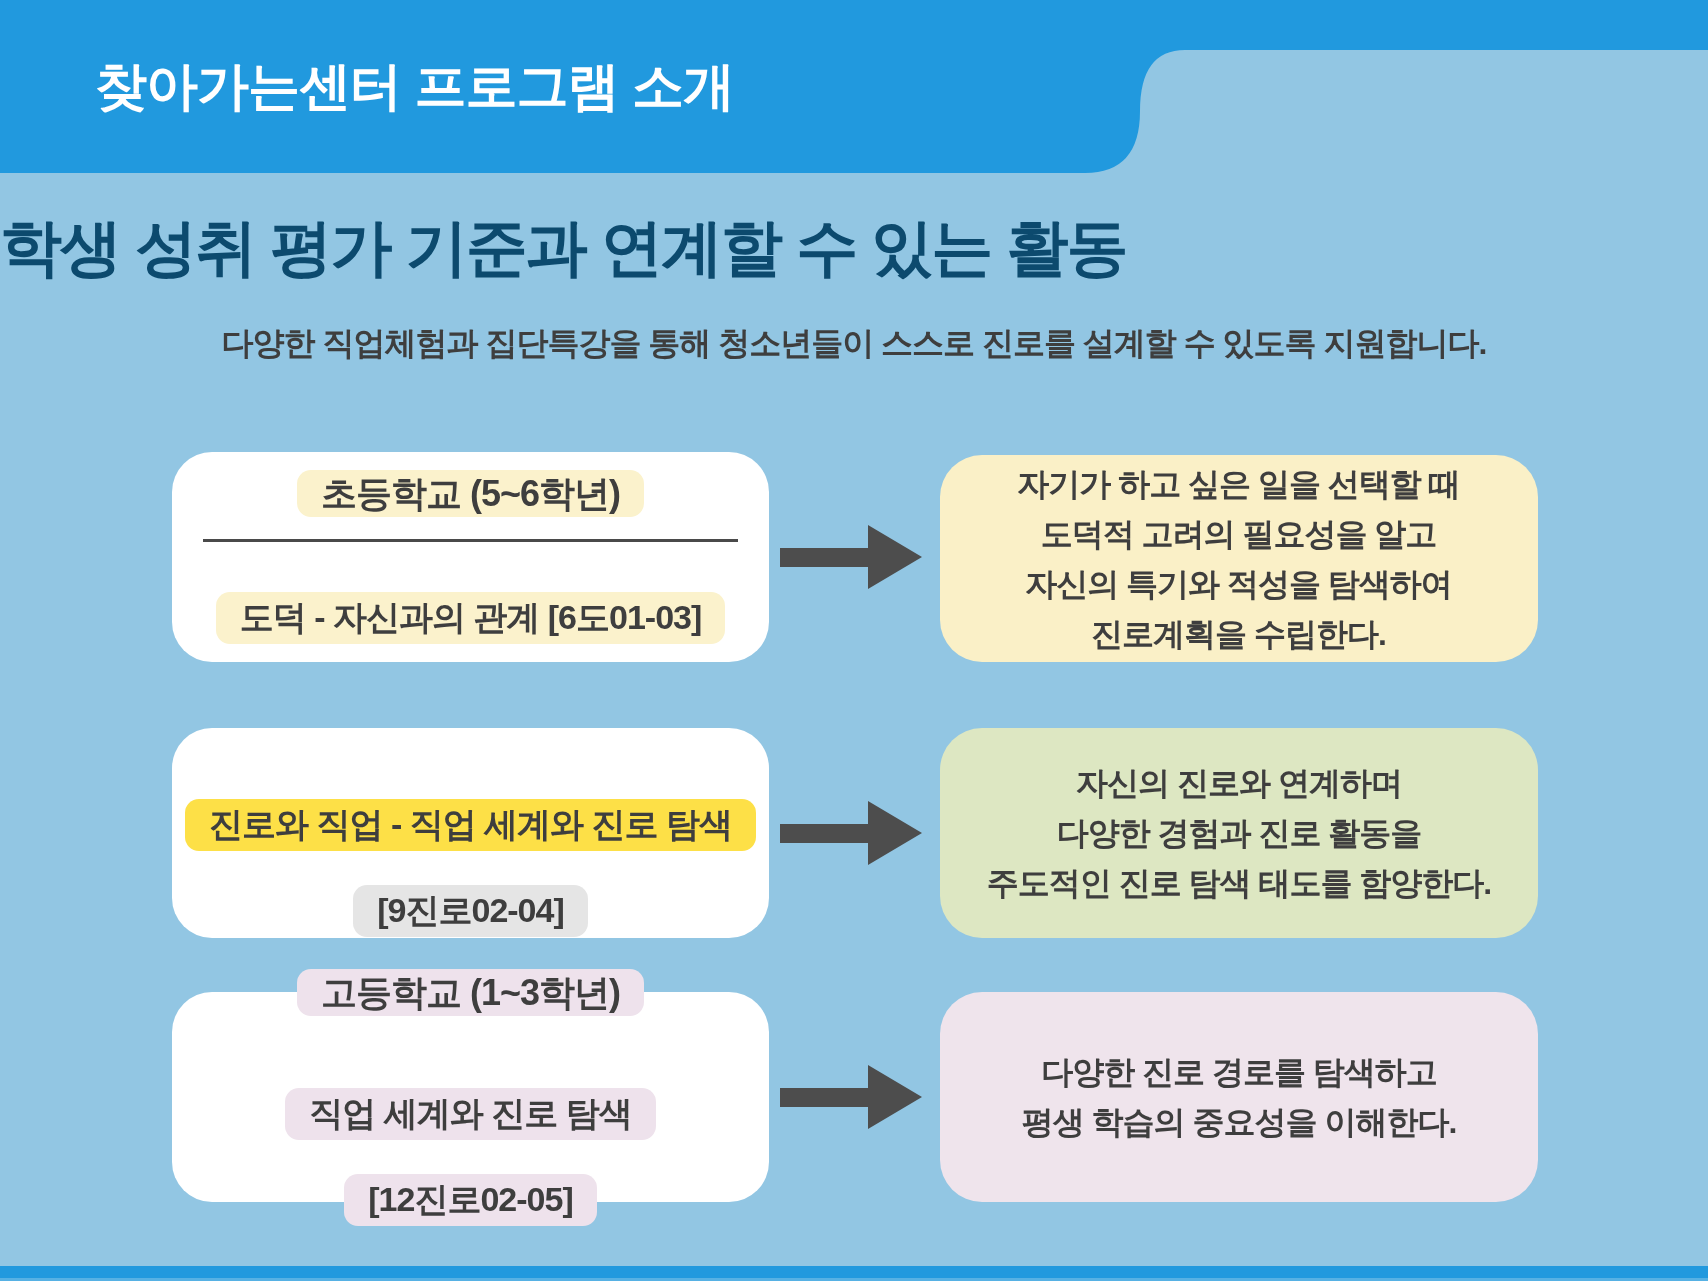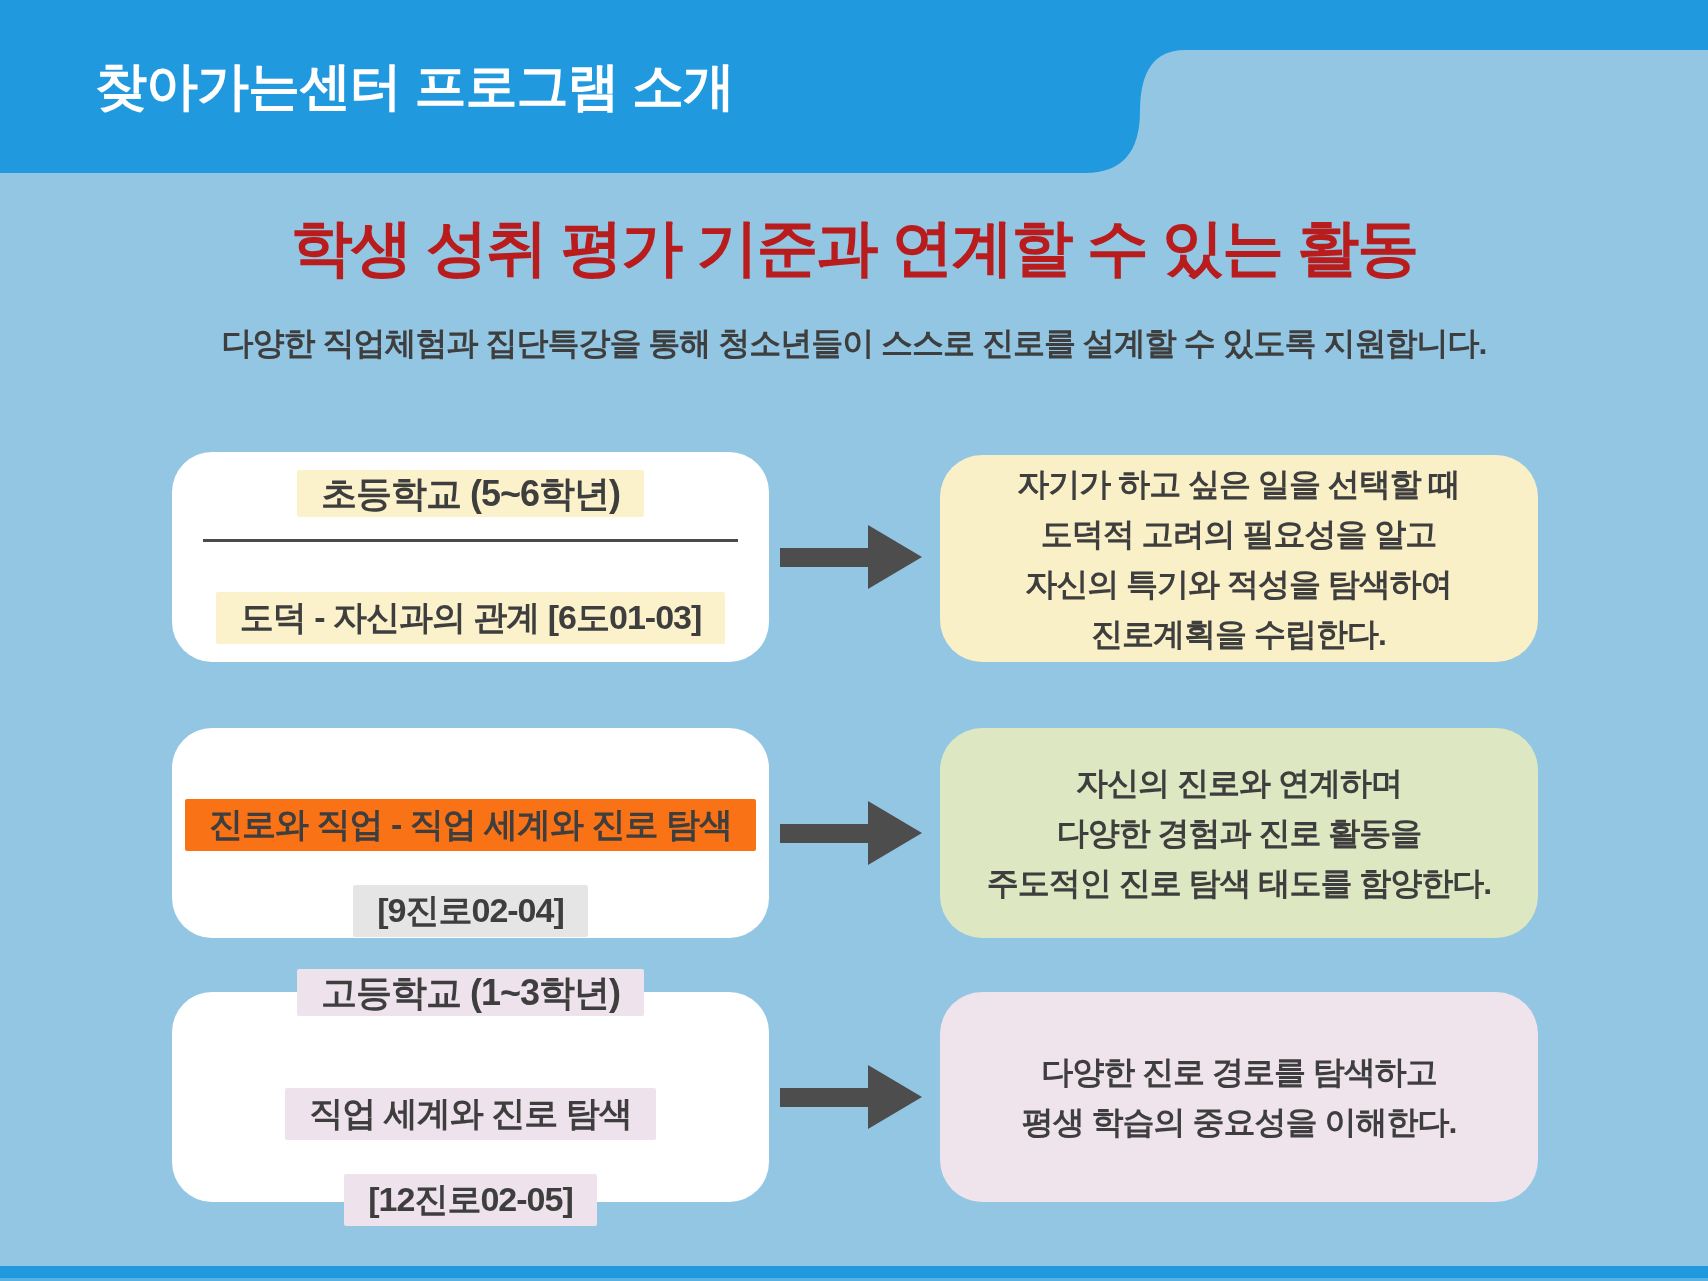--- a/index.html
+++ b/index.html
@@ -14,21 +14,21 @@
   .header-shape{position:absolute;top:0;left:0;width:1708px;height:173px;}
   .header-title{
     position:absolute;left:95px;top:52px;
     font-size:52px;font-weight:700;color:#FFFFFF;letter-spacing:-1px;
     white-space:nowrap;
   }
 
   
   .main-title{
     position:absolute;left:0;right:0;top:206px;
-    text-align:center;font-size:62px;font-weight:700;color:#b91c1c;
+    text-align:left;font-size:62px;font-weight:700;color:#0c4a6e;
     letter-spacing:-2px;white-space:nowrap;
   }
   .sub-title{
     position:absolute;left:0;right:0;top:322px;
     text-align:center;font-size:32px;font-weight:600;color:#3E3E3E;
     letter-spacing:-1px;white-space:nowrap;
   }
 
   
   .row{position:absolute;left:0;width:1708px;height:210px;}
@@ -36,21 +36,21 @@
   .row-2{top:728px;}
   .row-3{top:992px;}
 
   .left-card{
     position:absolute;left:172px;top:0;width:597px;height:210px;
     background:#FFFFFF;border-radius:40px;
     display:flex;flex-direction:column;align-items:center;justify-content:center;
     box-sizing:border-box;padding:10px 24px;
   }
   .school-line{font-size:36px;font-weight:600;color:#3E3E3E;letter-spacing:-1px;white-space:nowrap;}
-  .hl{padding:3px 24px;border-radius:2px;}
+  .hl{padding:3px 24px;border-radius:14px;}
   .divider{width:calc(100% - 14px);height:3px;background:#4A4A4A;margin:20px 0 18px 0;}
   .subject-block{display:flex;flex-direction:column;align-items:center;gap:2px;}
   .subject-line{font-size:34px;font-weight:600;color:#3E3E3E;letter-spacing:-1px;white-space:nowrap;margin-top:32px;}
 
   .flow-arrow{
     position:absolute;left:780px;top:73px;width:142px;height:64px;
   }
 
   .right-card{
     position:absolute;left:940px;top:0;width:598px;height:210px;
@@ -99,21 +99,21 @@
         <div>자신의 특기와 적성을 탐색하여</div>
         <div>진로계획을 수립한다.</div>
       </div>
     </div>
   </div>
 
   <div class="row row-2">
     <div class="left-card">
       <div class="divider"></div>
       <div class="subject-block">
-        <span class="subject-line hl" style="background-color: #f97316;">진로와 직업 - 직업 세계와 진로 탐색</span>
+        <span class="subject-line hl" style="background-color: #fde047;">진로와 직업 - 직업 세계와 진로 탐색</span>
         <span class="subject-line hl" style="background-color: #e5e5e5;">[9진로02-04]</span>
       </div>
     </div>
     <svg class="flow-arrow" viewBox="0 0 142 64" aria-hidden="true">
       <rect x="0" y="23" width="92" height="19" fill="#4D4D4D"></rect>
       <polygon points="88,0 142,32 88,64" fill="#4D4D4D"></polygon>
     </svg>
     <div class="right-card" style="background-color: rgb(221, 231, 194);">
       <div class="outcome">
         <div>자신의 진로와 연계하며</div>

